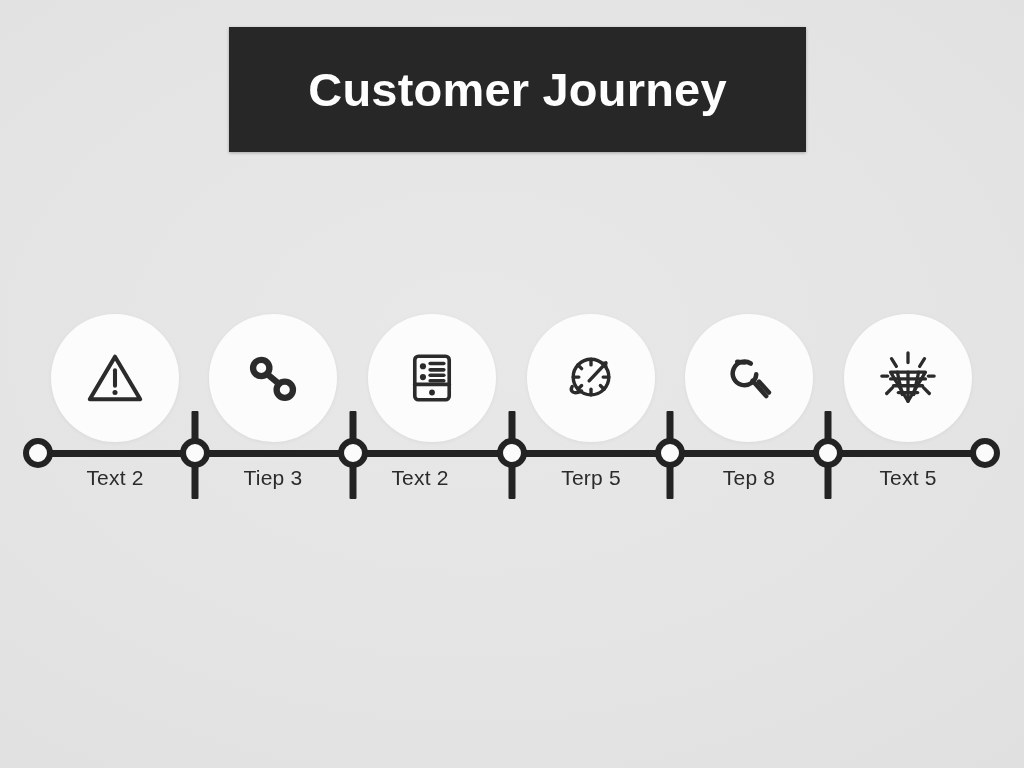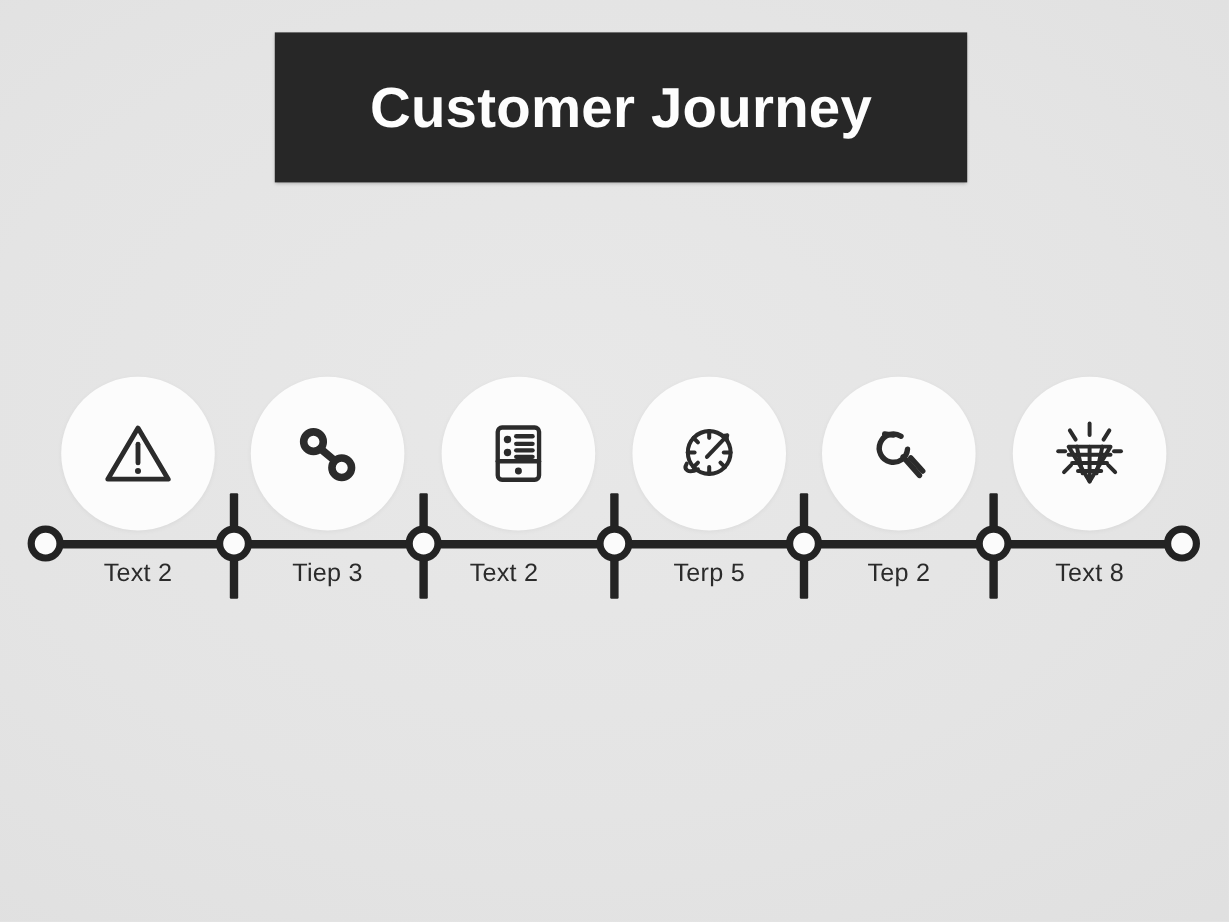--- a/index.html
+++ b/index.html
@@ -214,16 +214,16 @@
         <line x1="10" y1="48" x2="16" y2="42"></line>
         <line x1="54" y1="48" x2="48" y2="42"></line>
       </svg>
     </span>
   </div>
 
   <div class="step-label" style="left:115px">Text 2</div>
   <div class="step-label" style="left:273px">Tiep 3</div>
   <div class="step-label" style="left:420px">Text 2</div>
   <div class="step-label" style="left:591px">Terp 5</div>
-  <div class="step-label" style="left:749px">Tep 2</div>
-  <div class="step-label" style="left:908px">Text 8</div>
+  <div class="step-label" style="left:749px">Tep 8</div>
+  <div class="step-label" style="left:908px">Text 5</div>
 
 </div>
 
 </body></html>

